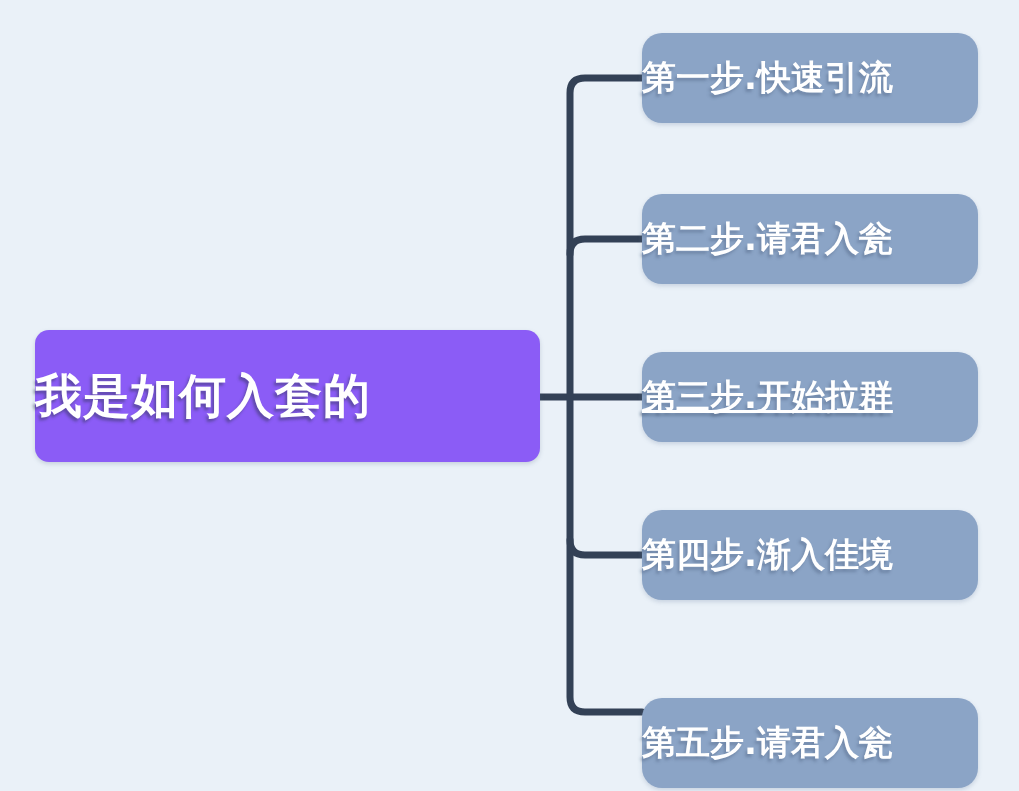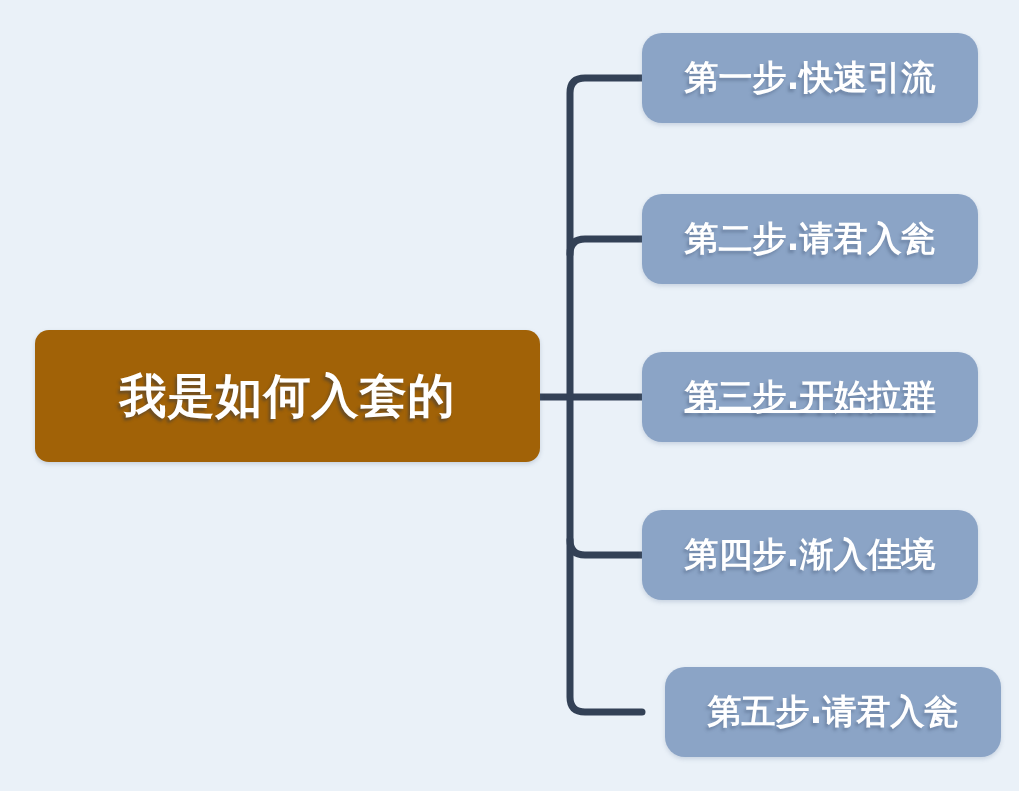--- a/index.html
+++ b/index.html
@@ -22,54 +22,53 @@
     left: 0;
     top: 0;
     width: 1019px;
     height: 791px;
     pointer-events: none;
   }
   .node {
     position: absolute;
     display: flex;
     align-items: center;
-    justify-content: center;
     color: #FFFFFF;
     font-weight: bold;
     box-sizing: border-box;
     cursor: default;
     white-space: nowrap;
   }
   .root-node {
     left: 35px;
     top: 330px;
     width: 505px;
     height: 132px;
-    background: #a16207;
+    background: #8b5cf6;
     border-radius: 14px;
     font-size: 47px;
     letter-spacing: 1px;
     text-shadow: -2px 3px 3px rgba(40, 52, 72, 0.45);
     box-shadow: 0 2px 4px rgba(90, 110, 140, 0.25);
   }
   .branch-node {
     left: 642px;
     width: 336px;
     height: 90px;
     background: #8BA4C6;
     border-radius: 20px;
     font-size: 34px;
     text-shadow: -2px 3px 3px rgba(80, 100, 130, 0.45);
     box-shadow: 0 2px 4px rgba(120, 140, 170, 0.3);
   }
   .branch-1 { top: 33px; }
   .branch-2 { top: 194px; }
   .branch-3 { top: 352px; text-decoration: underline; }
   .branch-4 { top: 510px; }
-  .branch-5 { top: 667px; margin-left: 23px; }
+  .branch-5 { top: 698px; }
 </style>
 </head>
 <body>
 
 <div class="stage">
 
   <svg class="connectors" width="1019" height="791" viewBox="0 0 1019 791" xmlns="http://www.w3.org/2000/svg">
     <g fill="none" stroke-width="7" stroke-linecap="round" stroke-linejoin="round" stroke="#334156">
       <path d="M540 397 H642"></path>
       <path d="M642 78 H585 Q570 78 570 93 V697 Q570 712 585 712 H642"></path>

